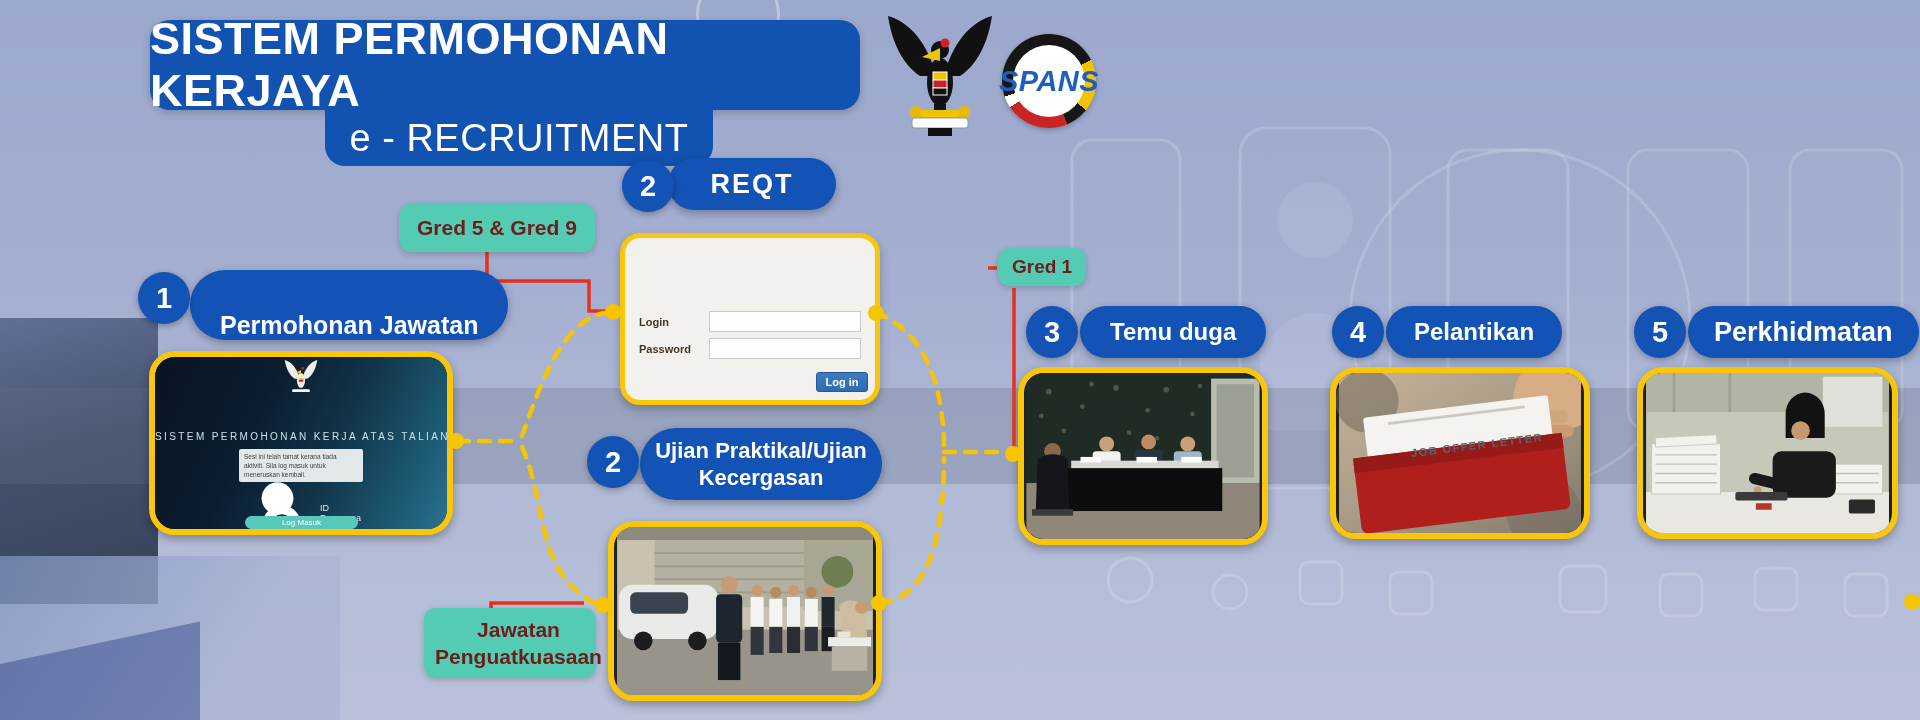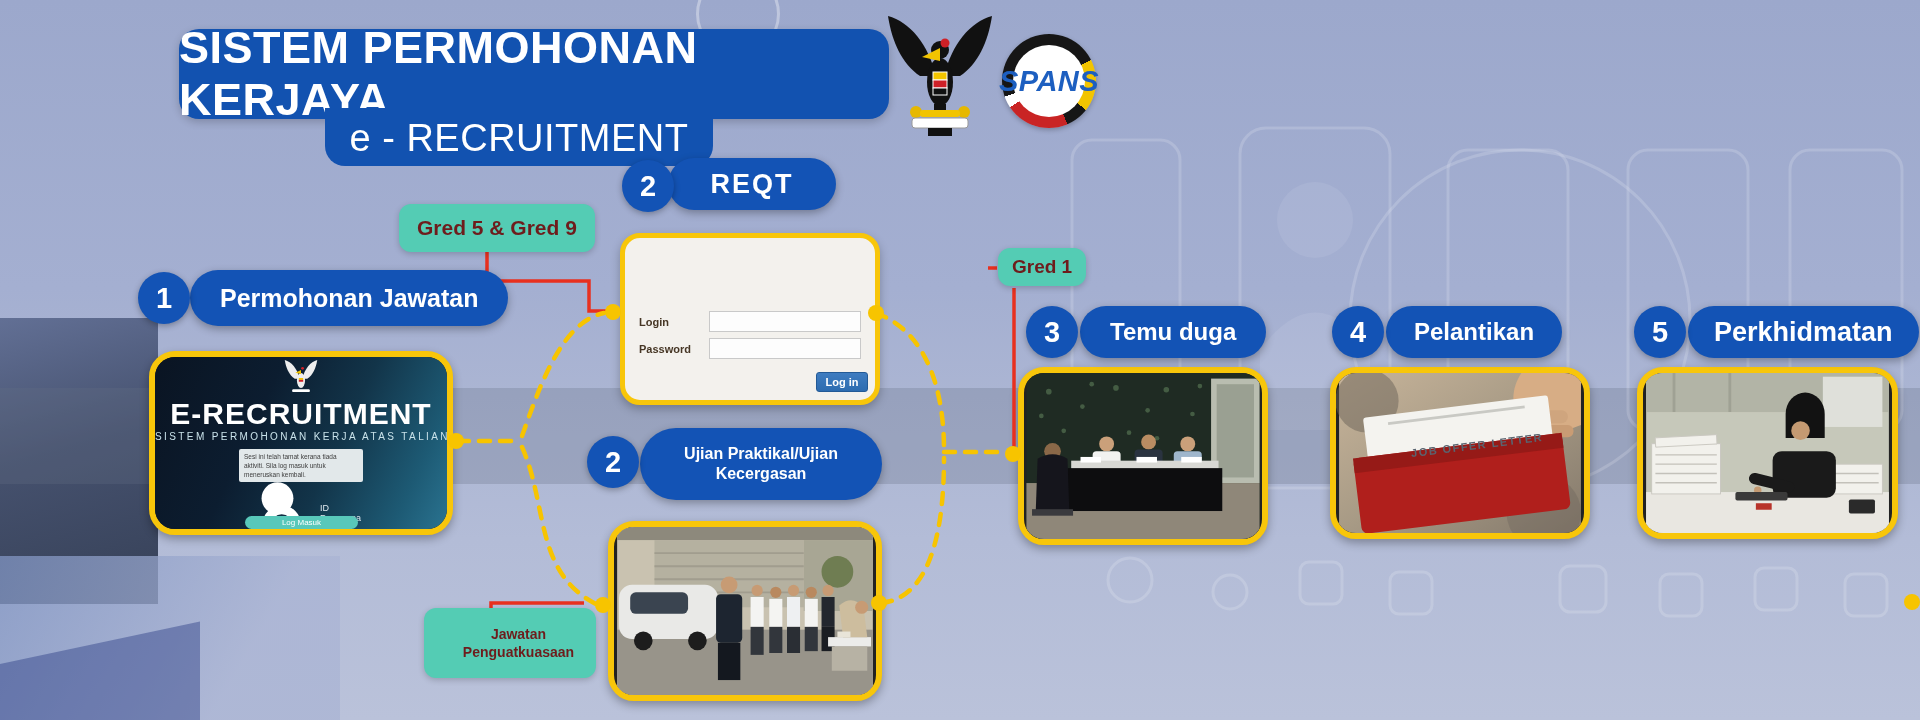--- a/index.html
+++ b/index.html
@@ -11,51 +11,51 @@
   .bg-band{position:absolute;left:0;top:388px;width:100%;height:96px;background:rgba(100,110,134,.28);}
   .bg-left-dark{position:absolute;left:0;top:318px;width:158px;height:286px;
     background:linear-gradient(165deg,#56648a 0%,#333f5c 45%,#1f2a40 100%);opacity:.85;}
   .bg-bottom-left{position:absolute;left:0;top:556px;width:340px;height:164px;
     background:linear-gradient(120deg,#8094c2,#aab4d4 70%);opacity:.75;}
   .bg-corner-wedge{position:absolute;left:-50px;top:648px;width:250px;height:130px;background:#2c3f86;opacity:.45;transform:skewY(-12deg);}
   .deco-ring{position:absolute;left:696px;top:-28px;width:84px;height:84px;border:3px solid rgba(255,255,255,.35);border-radius:50%;}
   .tech-overlay{position:absolute;left:1030px;top:100px;width:890px;height:560px;opacity:.55;}
   
   .title-banner{position:absolute;left:150px;top:20px;width:710px;height:146px;z-index:6;}
-  .title-main{position:absolute;left:0;top:9px;width:710px;height:90px;background:#1252b0;border-radius:20px;
-    display:flex;align-items:center;justify-content:center;box-shadow:0 3px 8px rgba(0,0,0,.2);margin-left:29px;}
+  .title-main{position:absolute;left:0;top:0;width:710px;height:90px;background:#1252b0;border-radius:20px;
+    display:flex;align-items:center;justify-content:center;box-shadow:0 3px 8px rgba(0,0,0,.2);}
   .title-main span{color:#fff;font-weight:bold;font-size:45px;letter-spacing:.5px;}
   .title-sub{position:absolute;left:175px;top:88px;width:388px;height:58px;background:#1252b0;border-radius:0 0 20px 20px;
     display:flex;align-items:flex-end;justify-content:center;padding-bottom:6px;}
   .title-sub span{color:#fff;font-weight:normal;font-size:38px;letter-spacing:.5px;}
   
   .crest{position:absolute;left:884px;top:10px;width:112px;height:128px;z-index:6;}
   .spans-logo{position:absolute;left:1002px;top:34px;width:94px;height:94px;border-radius:50%;z-index:6;
     background:conic-gradient(from 20deg,#161616 0 12%,#f2c400 12% 30%,#161616 30% 38%,#c92424 38% 60%,#ffffff 60% 64%,#161616 64% 100%);
     box-shadow:0 2px 5px rgba(0,0,0,.25);}
   .spans-logo::before{content:"";position:absolute;left:11px;top:11px;width:72px;height:72px;background:#fff;border-radius:50%;}
   .spans-logo span{position:absolute;left:0;top:0;width:100%;height:100%;display:flex;align-items:center;justify-content:center;
     color:#1d5fc0;font-weight:bold;font-style:italic;font-size:29px;letter-spacing:.5px;}
   
   .num{position:absolute;width:52px;height:52px;border-radius:50%;background:#1353b5;color:#fff;font-weight:bold;font-size:29px;
     display:flex;align-items:center;justify-content:center;box-shadow:0 2px 6px rgba(0,0,0,.3);z-index:7;}
   .pill{position:absolute;background:#1353b5;color:#fff;font-weight:bold;border-radius:999px;
     display:flex;align-items:center;justify-content:center;box-shadow:0 3px 8px rgba(0,0,0,.3);z-index:6;text-align:center;}
-  .n1{left:138px;top:272px;} .p1{left:190px;top:270px;height:56px;padding:0 30px;font-size:25px;}
+  .n1{left:138px;top:272px;} .p1{left:190px;top:270px;height:70px;padding:0 30px;font-size:25px;align-items:flex-end;}
   .n2a{left:622px;top:160px;} .p2a{left:668px;top:158px;width:168px;height:52px;font-size:27px;letter-spacing:2px;}
-  .n2b{left:587px;top:436px;} .p2b{left:640px;top:428px;width:242px;height:72px;border-radius:36px;font-size:16px;line-height:1.25;flex-direction:column;}
+  .n2b{left:587px;top:436px;} .p2b{left:640px;top:428px;width:242px;height:72px;border-radius:36px;font-size:22px;line-height:1.25;flex-direction:column;}
   .n3{left:1026px;top:306px;} .p3{left:1080px;top:306px;height:52px;padding:0 30px;font-size:24px;}
   .n4{left:1332px;top:306px;} .p4{left:1386px;top:306px;height:52px;padding:0 28px;font-size:24px;}
   .n5{left:1634px;top:306px;} .p5{left:1688px;top:306px;height:52px;padding:0 26px;font-size:27px;}
   
   .badge{position:absolute;background:#54ccb4;color:#6e1c1c;font-weight:bold;border-radius:12px;
     display:flex;flex-direction:column;align-items:center;justify-content:center;box-shadow:0 2px 6px rgba(0,0,0,.2);z-index:6;text-align:center;}
   .bg59{left:399px;top:204px;height:48px;padding:0 18px;font-size:21px;}
   .bg1{left:998px;top:248px;height:38px;padding:0 14px;font-size:19px;}
-  .bjp{left:424px;top:608px;width:172px;height:70px;font-size:14px;line-height:1.3;padding-left:17px;}
+  .bjp{left:424px;top:608px;width:172px;height:70px;font-size:21px;line-height:1.3;padding-left:17px;}
   
   .photo{position:absolute;border:6px solid #f8c60a;border-radius:26px;overflow:hidden;background:#222;
     box-shadow:0 4px 10px rgba(0,0,0,.3);z-index:4;}
   .ph1{left:149px;top:351px;width:304px;height:184px;}
   .ph2{left:608px;top:521px;width:274px;height:180px;}
   .ph3{left:1018px;top:367px;width:250px;height:178px;}
   .ph4{left:1330px;top:367px;width:260px;height:172px;}
   .ph5{left:1637px;top:367px;width:261px;height:172px;}
   .photo svg{display:block;width:100%;height:100%;}
   
@@ -214,21 +214,20 @@
         <path d="M52 66 C44 34 26 12 4 6 C8 32 18 54 36 66 Z" fill="#eee"></path>
         <path d="M60 66 C68 34 86 12 108 6 C104 32 94 54 76 66 Z" fill="#eee"></path>
         <ellipse cx="56" cy="72" rx="13" ry="24" fill="#eee"></ellipse>
         <circle cx="61" cy="33" r="4.5" fill="#cf2027"></circle>
         <path d="M56 38 L38 47 L56 51 Z" fill="#f2c400"></path>
         <rect x="49" y="64" width="14" height="6" fill="#f2c400"></rect>
         <rect x="49" y="70" width="14" height="6" fill="#cf2027"></rect>
         <rect x="28" y="100" width="56" height="9" rx="3" fill="#fff"></rect>
       </svg>
     </div>
-    <div class="er-title">E-RECRUITMENT</div>
     <div class="er-sub">SISTEM PERMOHONAN KERJA ATAS TALIAN</div>
     <div class="er-alert">Sesi ini telah tamat kerana tiada aktiviti. Sila log masuk untuk meneruskan kembali.</div>
     <div class="er-row er-row1">
       <svg width="11" height="11" viewBox="0 0 11 11">
         <circle cx="5.5" cy="3.2" r="2.4" fill="#fff"></circle>
           <path d="M1 10.5 a4.5 4.2 0 0 1 9 0 Z" fill="#fff"></path>
       </svg>
       <span>ID Pengguna</span>
     </div>
     <div class="er-row er-row2">

